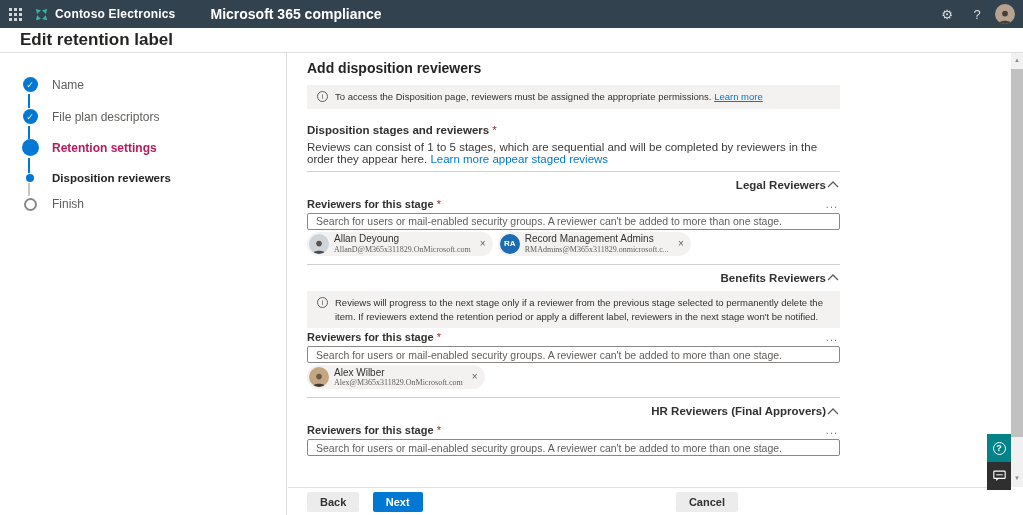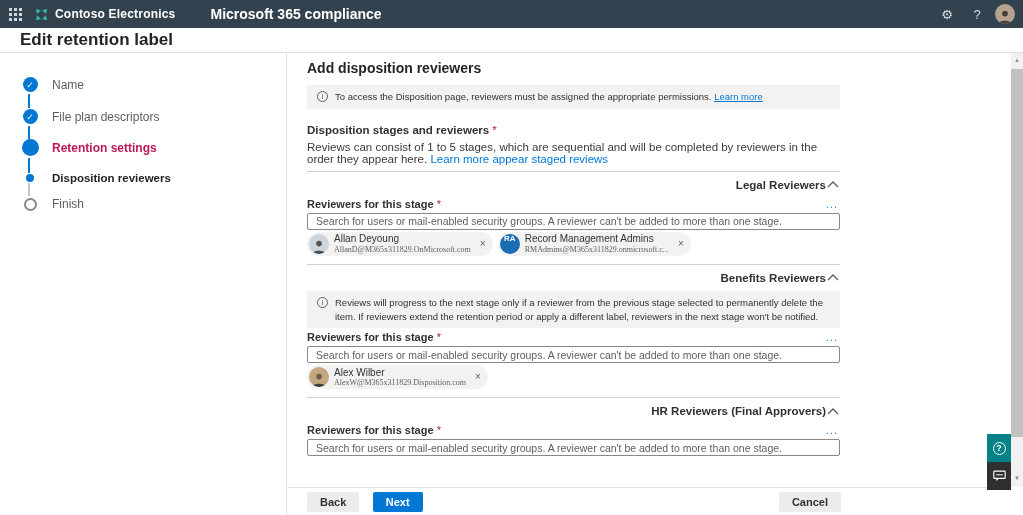--- a/index.html
+++ b/index.html
@@ -56,30 +56,30 @@
   .section-title { font-size:11.5px; font-weight:bold; color:#323130; }
   .chev { color:#605e5c; cursor:pointer; width:14px; height:10px; display:flex; align-items:center; justify-content:center; }
   .field-row { display:flex; align-items:center; justify-content:space-between; margin-top:3px; }
   .field-label { font-size:11px; font-weight:bold; color:#323130; }
   .more-dots { color:#2b88d8; font-size:11px; letter-spacing:1px; line-height:6px; cursor:pointer; padding:0 2px; }
   .picker-input { margin-top:3px; width:533px; height:17px; border:1px solid #8a8886; border-radius:2px; font-size:10.5px; padding:0 8px; color:#323130; font-family:inherit; }
   .picker-input::placeholder { color:#605e5c; opacity:1; }
   .chip-row { display:flex; gap:5px; margin-top:2px; }
   .chip { display:flex; align-items:center; background:#f3f2f1; border-radius:13px; height:24px; padding-right:7px; }
   .chip-avatar { width:20px; height:20px; border-radius:50%; margin:2px 5px 2px 2px; overflow:hidden; display:flex; align-items:flex-end; justify-content:center; flex:0 0 auto; }
-  .chip-avatar.initials { align-items:flex-start; color:#fff; font-size:8px; font-weight:bold; }
+  .chip-avatar.initials { align-items:center; color:#fff; font-size:8px; font-weight:bold; }
   .chip-text { display:flex; flex-direction:column; justify-content:center; line-height:1.15; }
   .chip-name { font-size:10px; color:#323130; }
   .chip-email { font-size:8px; color:#605e5c;font-family:Liberation Serif, serif; }
   .chip-x { margin-left:9px; color:#605e5c; font-size:10px; cursor:pointer; line-height:1; }
   .sect-divider { border-bottom:1px solid #d2d0ce; margin-top:8px; }
 
   
   .footer { position:absolute; left:288px; right:12px; bottom:0; height:28px; background:#fff; border-top:1px solid #e1dfdd; z-index:10; }
-  .footer-inner { width:553px; padding-left:19px; height:100%; display:flex; align-items:center; justify-content:space-between; }
+  .footer-inner { width:450px; padding-left:19px; height:100%; display:flex; align-items:center; justify-content:space-between; }
   .btn { font-size:11px; font-weight:bold; border:none; border-radius:2px; padding:4px 13px; cursor:pointer; font-family:inherit; }
   .btn.default { background:#ececec; color:#323130; }
   .btn.primary { background:#0078d4; color:#fff; margin-left:9px; }
 
   
   .scrollbar { position:absolute; top:53px; right:0; width:12px; height:434px; background:#f1f1f1; z-index:25; }
   .scroll-arrow { width:12px; height:14px; display:flex; align-items:center; justify-content:center; font-size:6px; color:#8a8886; cursor:pointer; }
   .scroll-arrow.down { position:absolute; bottom:2px; }
   .scroll-thumb { position:absolute; top:16px; left:0; width:12px; height:368px; background:#c1c1c1; cursor:pointer; }
 
@@ -261,21 +261,21 @@
       <div class="chip-row">
         <div class="chip">
           <span class="chip-avatar" style="background-color: rgb(194, 167, 129);">
             <svg width="16" height="16" viewBox="0 0 20 20">
                 <circle cx="10" cy="7" r="3.5" fill="#6b5a48"></circle>
                 <path d="M2 20 C2 14.5 18 14.5 18 20 Z" fill="#3e3a36"></path>
               </svg>
           </span>
           <span class="chip-text">
             <span class="chip-name">Alex Wilber</span>
-            <span class="chip-email">AlexW@M365x311829.Disposition.com</span>
+            <span class="chip-email">Alex@M365x311829.OnMicrosoft.com</span>
           </span>
           <span class="chip-x">×</span>
         </div>
       </div>
       <div class="sect-divider"></div>
 
       
       <div class="section-head">
         <span class="section-title">HR Reviewers (Final Approvers)</span>
         <span class="chev">

